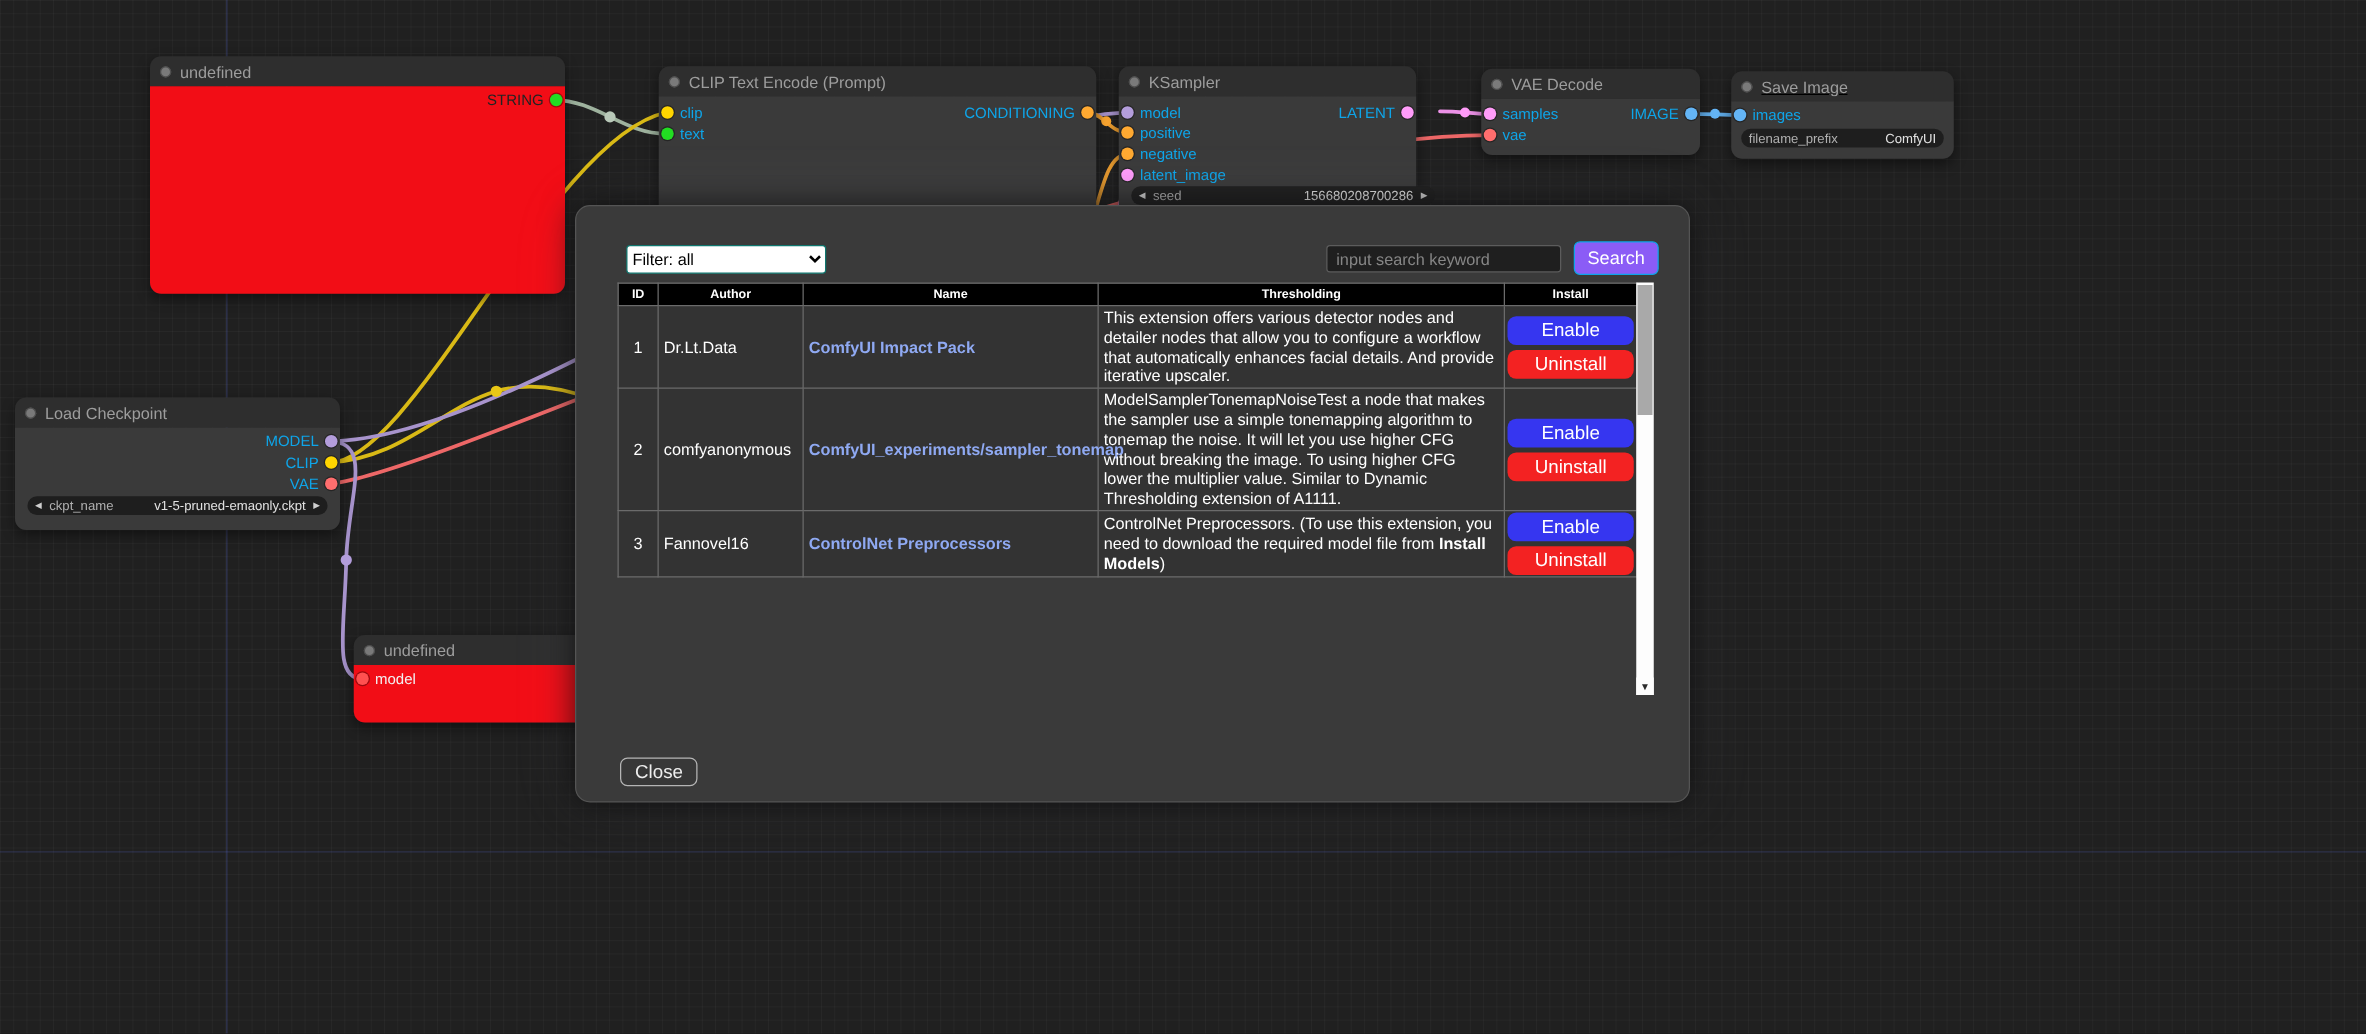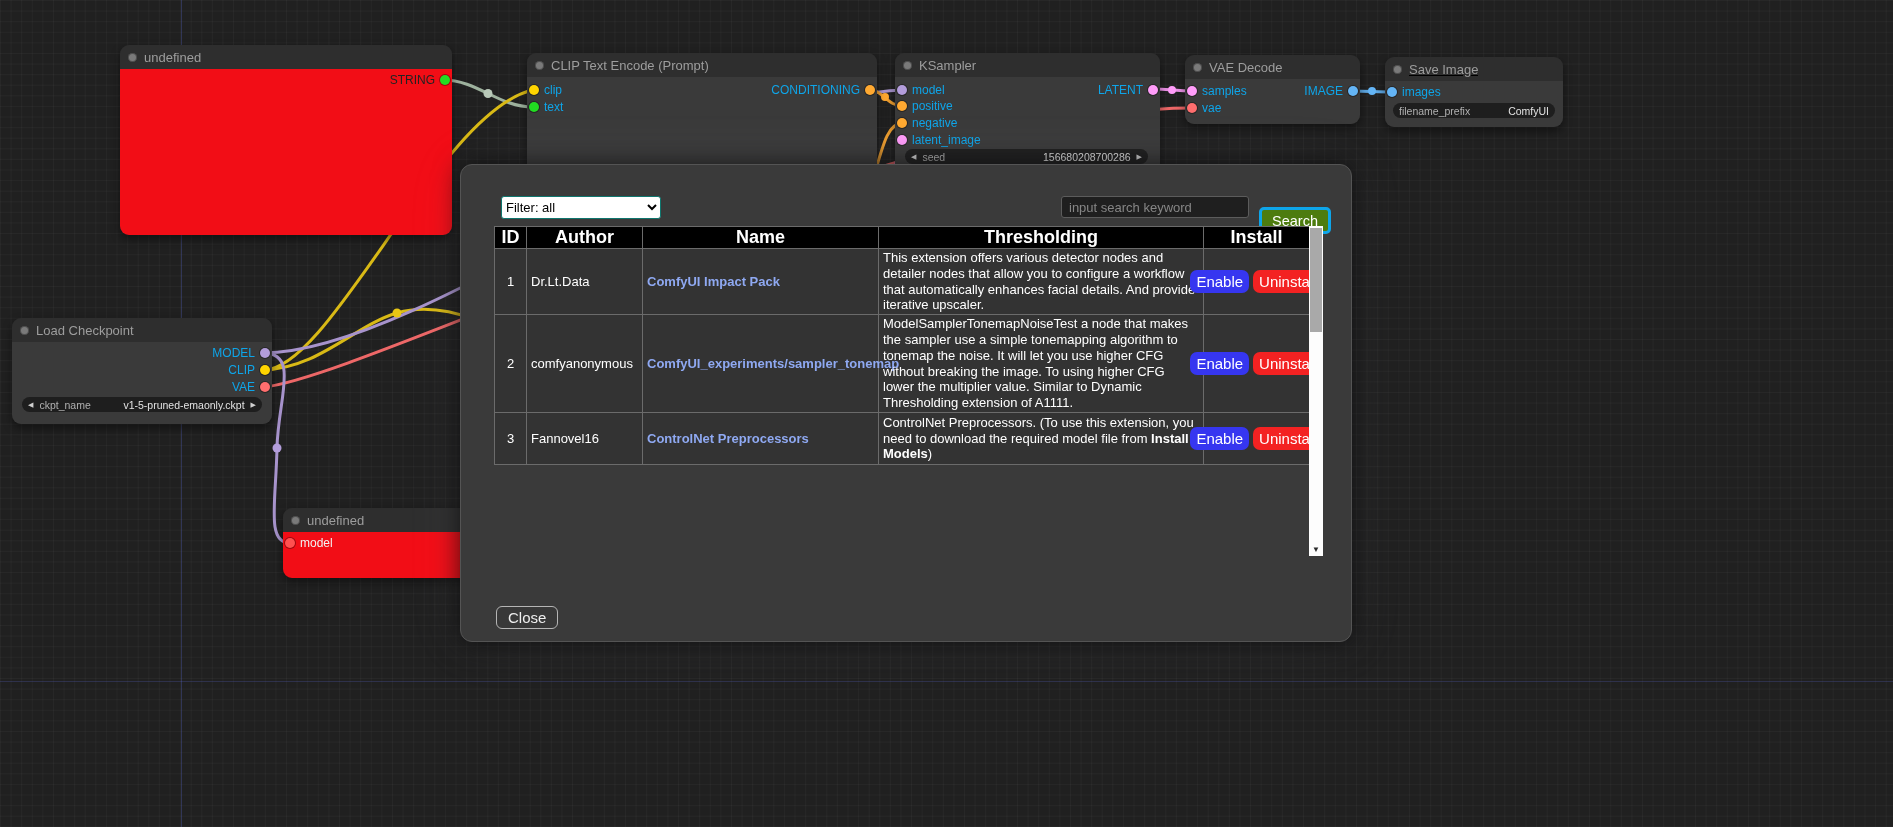--- a/index.html
+++ b/index.html
@@ -45,31 +45,31 @@
   
   .modal{position:absolute;left:460px;top:164px;width:890px;height:476px;background:#3a3a3a;
     border:1px solid #545454;border-radius:12px;z-index:10;
     box-shadow:0 0 26px rgba(0,0,0,.7), 0 0 55px rgba(200,200,220,.10);}
   .filter-select{position:absolute;left:40px;top:31px;width:160px;height:23px;background:#fff;color:#000;
     border:1px solid #0f766e;border-radius:3px;font-size:13px;font-family:"Liberation Sans",sans-serif;}
   .search-input{position:absolute;left:600px;top:31px;width:188px;height:22px;box-sizing:border-box;
     background:#1f1f1f;border:1px solid #5c5c5c;border-radius:3px;color:#ddd;font-size:13px;padding:0 7px;
     font-family:"Liberation Sans",sans-serif;}
   .search-input::placeholder{color:#868686;}
-  .search-btn{position:absolute;left:798px;top:42px;height:27px;padding:0 10px;background:#4d7c0f;color:#fff;
-    border:3px solid #0ea5e9;border-radius:5px;font-size:14.5px;font-family:"Liberation Sans",sans-serif;cursor:pointer;}
+  .search-btn{position:absolute;left:798px;top:28px;height:27px;padding:0 10px;background:#8b5cf6;color:#fff;
+    border:1px solid #0ea5e9;border-radius:5px;font-size:14.5px;font-family:"Liberation Sans",sans-serif;cursor:pointer;}
   .table-wrap{position:absolute;left:33px;top:61px;width:829px;height:330px;}
   table.pkg{border-collapse:collapse;width:815px;table-layout:fixed;}
-  table.pkg th{background:#000;color:#fff;font-size:18px;font-weight:bold;height:17px;border:1px solid #6b6b6b;padding:0;}
+  table.pkg th{background:#000;color:#fff;font-size:10px;font-weight:bold;height:17px;border:1px solid #6b6b6b;padding:0;}
   table.pkg td{border:1px solid #6b6b6b;background:#333;color:#fff;font-size:13px;padding:1px 4px;vertical-align:middle;}
   td.idcell{text-align:center;}
   td.desc{font-size:12.8px;line-height:15.8px;padding:1px 3px;}
   a.pkg-link{color:#8fa9f2;font-weight:bold;text-decoration:none;font-size:13px;}
   td.install{padding:2px 0;}
-  .btn-stack{display:flex;flex-direction:row;align-items:center;justify-content:center;gap:4px;}
+  .btn-stack{display:flex;flex-direction:column;align-items:center;justify-content:center;gap:4px;}
   .btn-enable,.btn-uninstall{width:101px;height:23px;color:#fff;border:none;border-radius:7px;font-size:15px;
     font-family:"Liberation Sans",sans-serif;cursor:pointer;line-height:21px;}
   .btn-enable{background:#3636f0;}
   .btn-uninstall{background:#f32222;}
   .scrollbar{position:absolute;right:0;top:0;width:14px;height:330px;background:#fdfdfd;}
   .sb-thumb{position:absolute;left:1px;top:2px;width:12px;height:104px;background:#a9a9a9;}
   .sb-btn{position:absolute;left:0;bottom:0;width:14px;height:14px;background:#fdfdfd;color:#2b2b2b;font-size:8px;
     display:flex;align-items:center;justify-content:center;}
   .close-btn{position:absolute;left:35px;top:441px;padding:2px 11px;background:#383838;color:#eee;
     border:1px solid #b5b5b5;border-radius:6px;font-size:15px;font-family:"Liberation Sans",sans-serif;cursor:pointer;}
@@ -132,21 +132,21 @@
         <i class="dot c-string"></i>
         <span>text</span>
       </div>
       <div class="slot out" style="top:6px;">
         <span>CONDITIONING</span>
         <i class="dot c-cond"></i>
       </div>
     </div>
   </div>
 
-  <div class="node" style="left:895px;top:53px;width:265px;">
+  <div class="node" style="left:895px;top:53px;width:238px;">
     <div class="node-title">
       <span class="nub"></span>
       <span class="ttl">KSampler</span>
     </div>
     <div class="node-body" style="height:100px;">
       <div class="slot in" style="top:6px;">
         <i class="dot c-model"></i>
         <span>model</span>
       </div>
       <div class="slot in" style="top:22px;">

